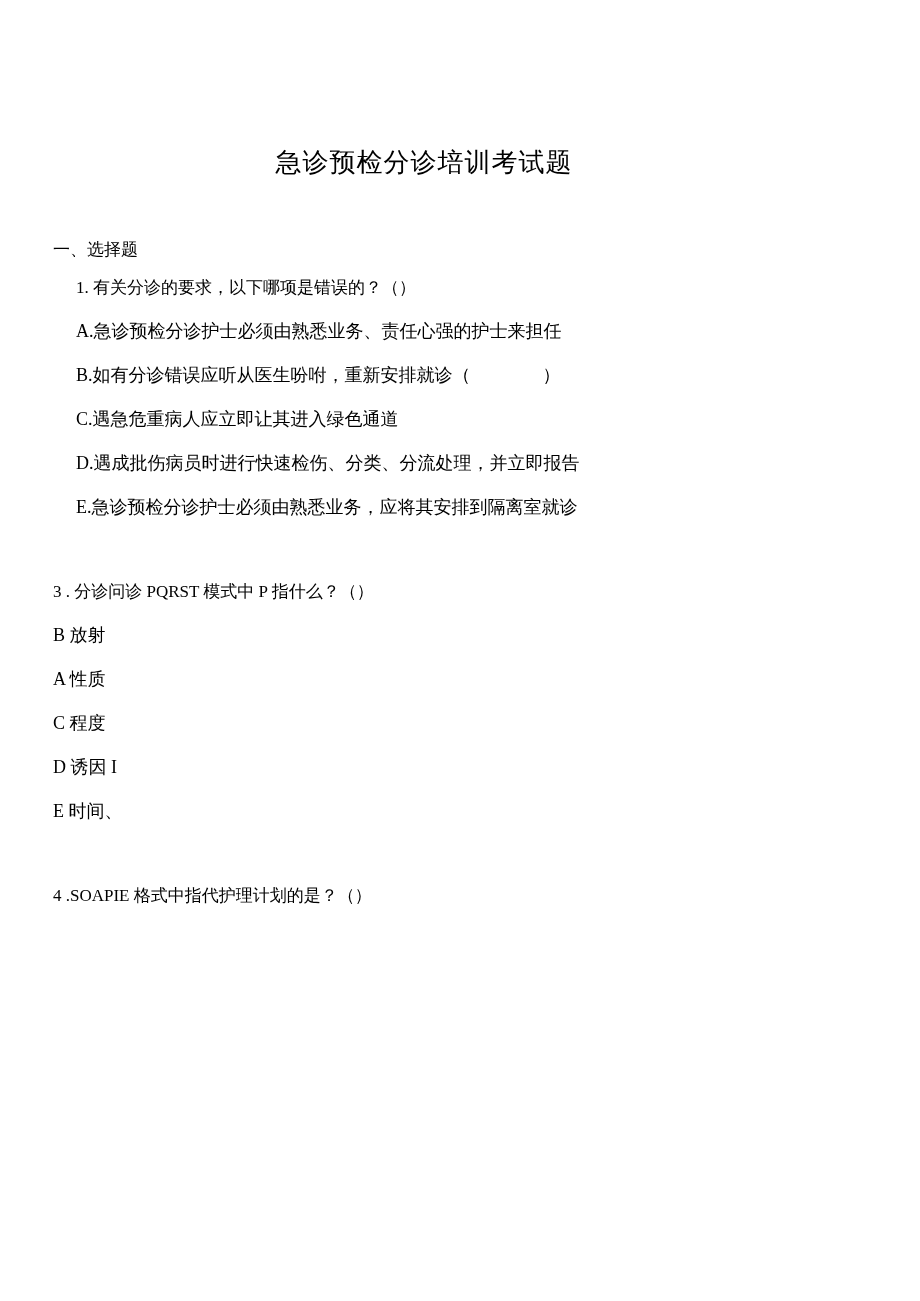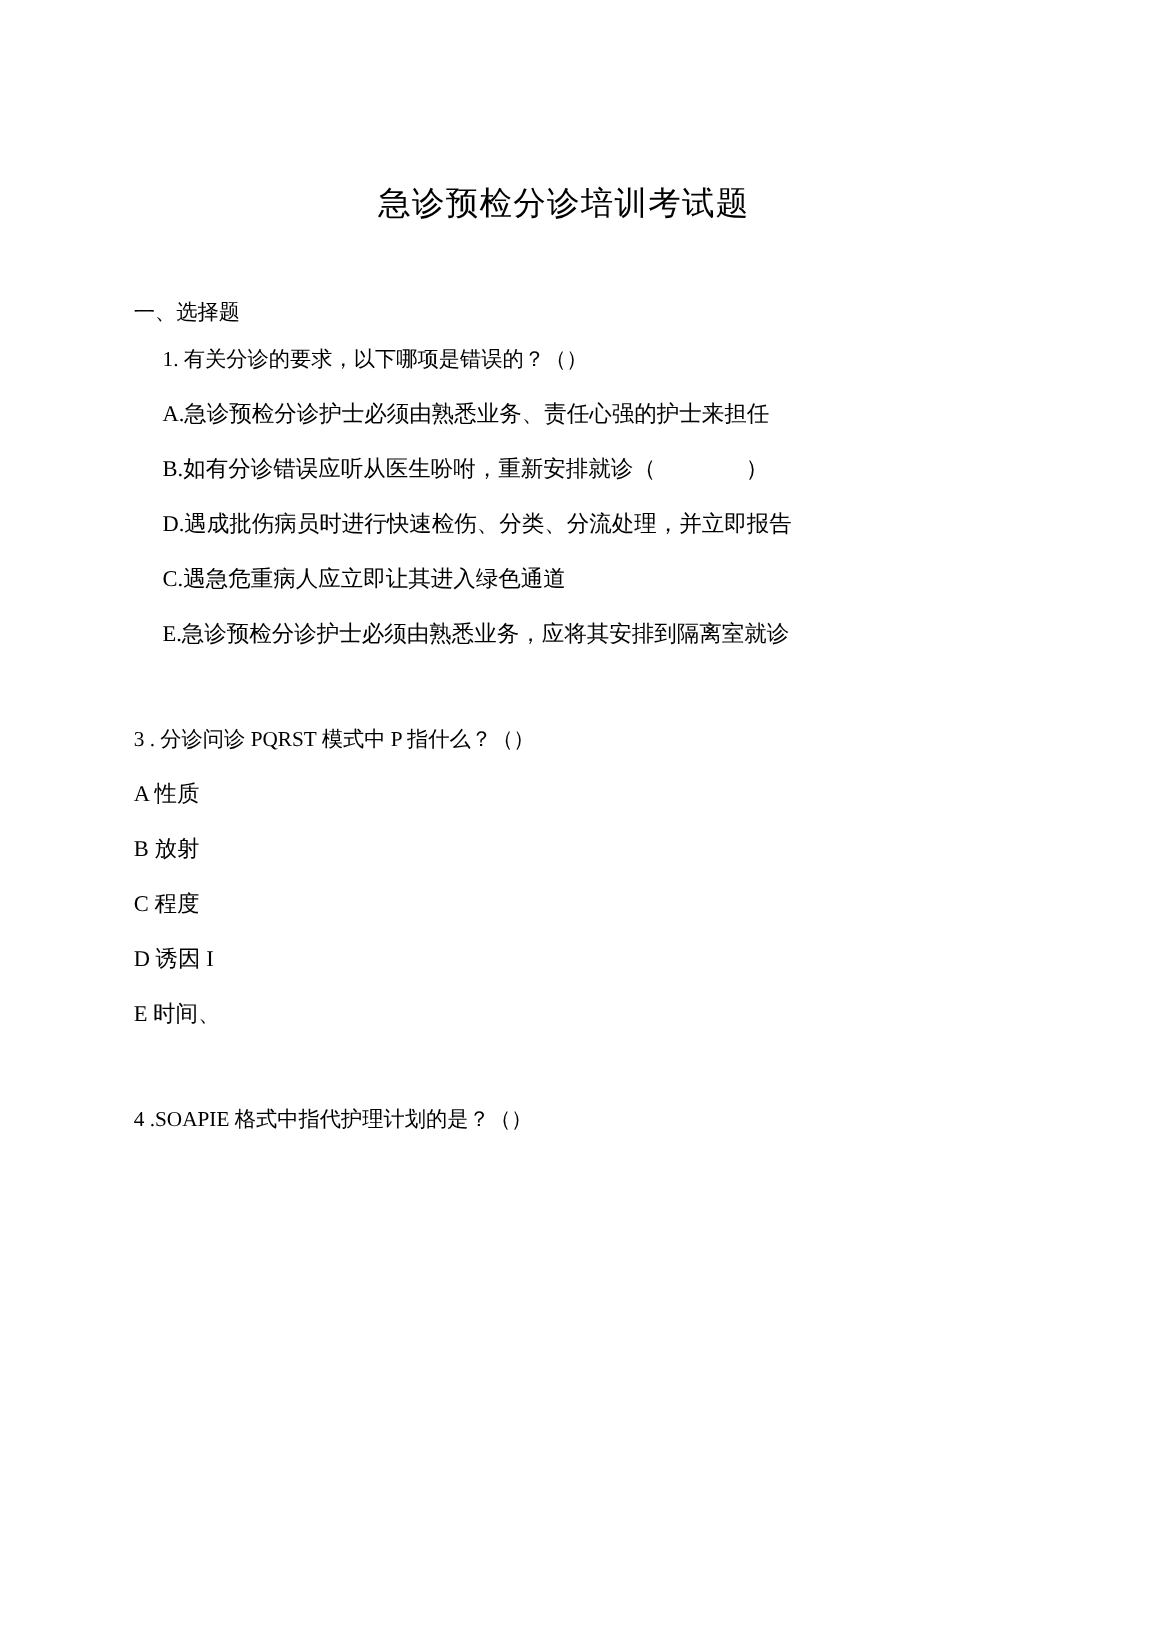--- a/index.html
+++ b/index.html
@@ -4,21 +4,21 @@
 <style>
   body {
     margin: 0;
     padding: 0;
     background: #ffffff;
     font-family: "SimSun", "宋体", serif;
     width: 920px;
     min-height: 1301px;
   }
   .page {
-    padding: 145px 125px 60px 107px;
+    padding: 145px 125px 60px 53px;
     color: #000000;
   }
   .title {
     text-align: center;
     font-size: 26px;
     margin-bottom: 58px;
     letter-spacing: 1px;
   }
   .section-header {
     font-size: 17px;
@@ -51,30 +51,30 @@
 <div class="page">
 
   <div class="title">急诊预检分诊培训考试题</div>
 
   <div class="section-header">一、选择题</div>
 
   <div class="q-block-first">
     <div class="q-stem">1. 有关分诊的要求，以下哪项是错误的？（）</div>
     <div class="opt">A.急诊预检分诊护士必须由熟悉业务、责任心强的护士来担任</div>
     <div class="opt">B.如有分诊错误应听从医生吩咐，重新安排就诊（    ）</div>
+    <div class="opt">C.遇急危重病人应立即让其进入绿色通道</div>
     <div class="opt">D.遇成批伤病员时进行快速检伤、分类、分流处理，并立即报告</div>
-    <div class="opt">C.遇急危重病人应立即让其进入绿色通道</div>
     <div class="opt">E.急诊预检分诊护士必须由熟悉业务，应将其安排到隔离室就诊</div>
   </div>
 
 
   <div class="q-block">
     <div class="q-stem-indent">3 . 分诊问诊 PQRST 模式中 P 指什么？（）</div>
+    <div class="opt">B 放射</div>
     <div class="opt">A 性质</div>
-    <div class="opt">B 放射</div>
     <div class="opt">C 程度</div>
     <div class="opt">D 诱因 I</div>
     <div class="opt">E 时间、</div>
   </div>
 
   <div class="q-block">
     <div class="q-stem-indent">4 .SOAPIE 格式中指代护理计划的是？（）</div>
   </div>
 
 </div>

